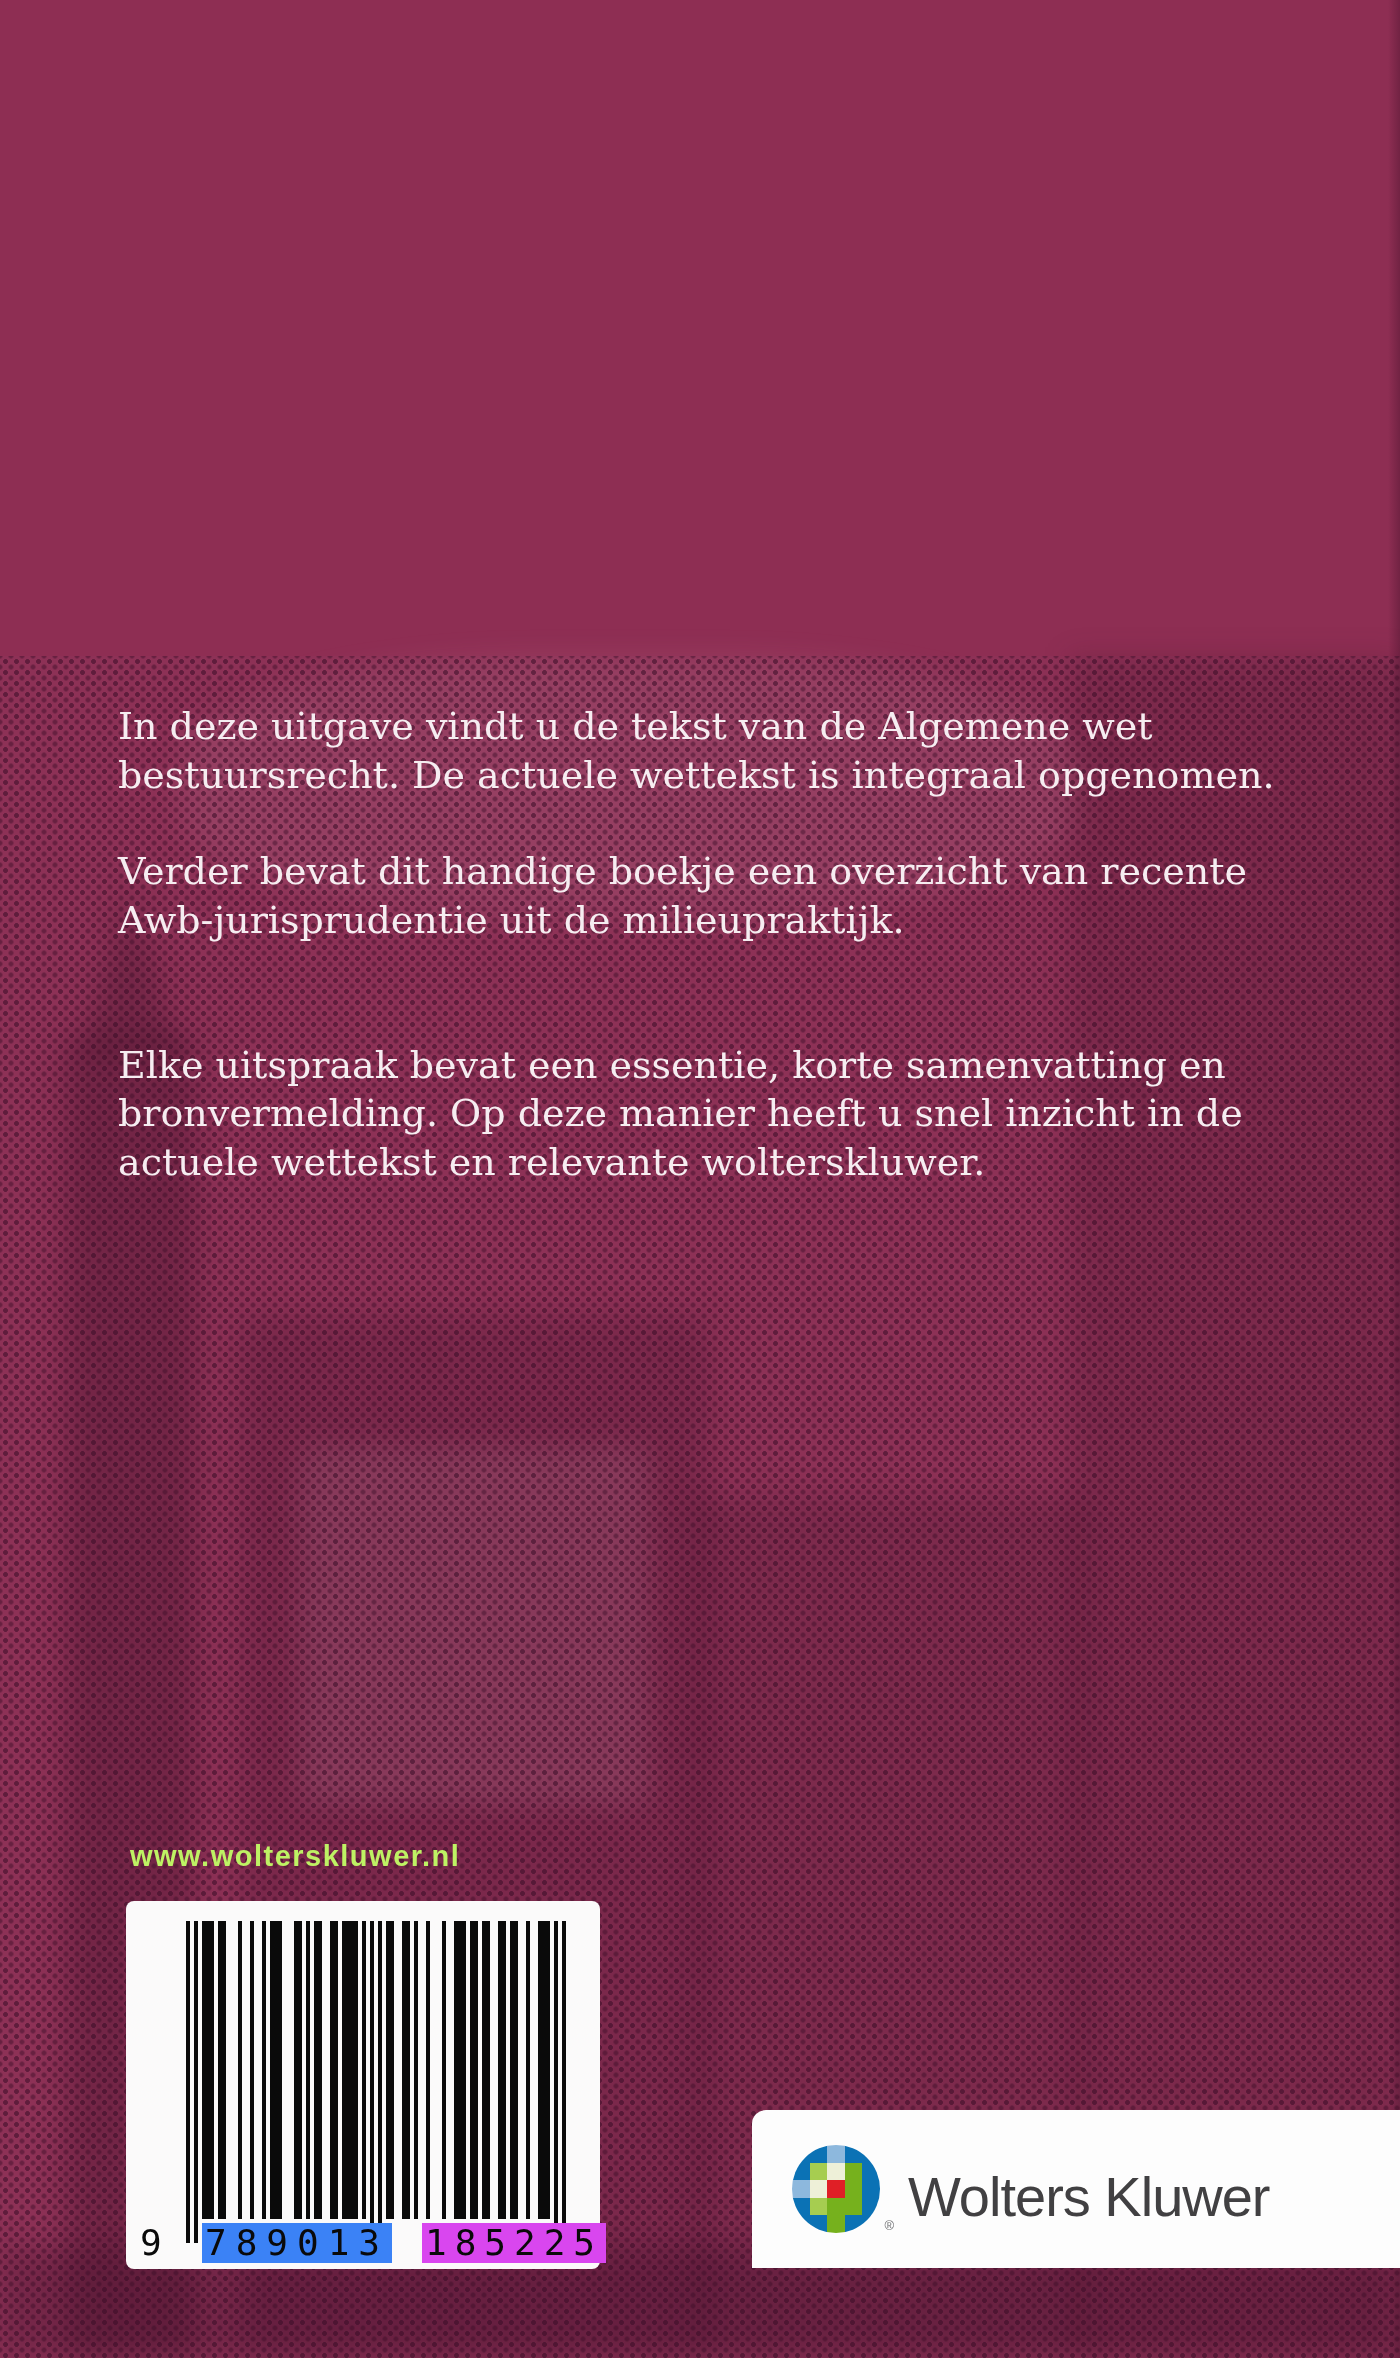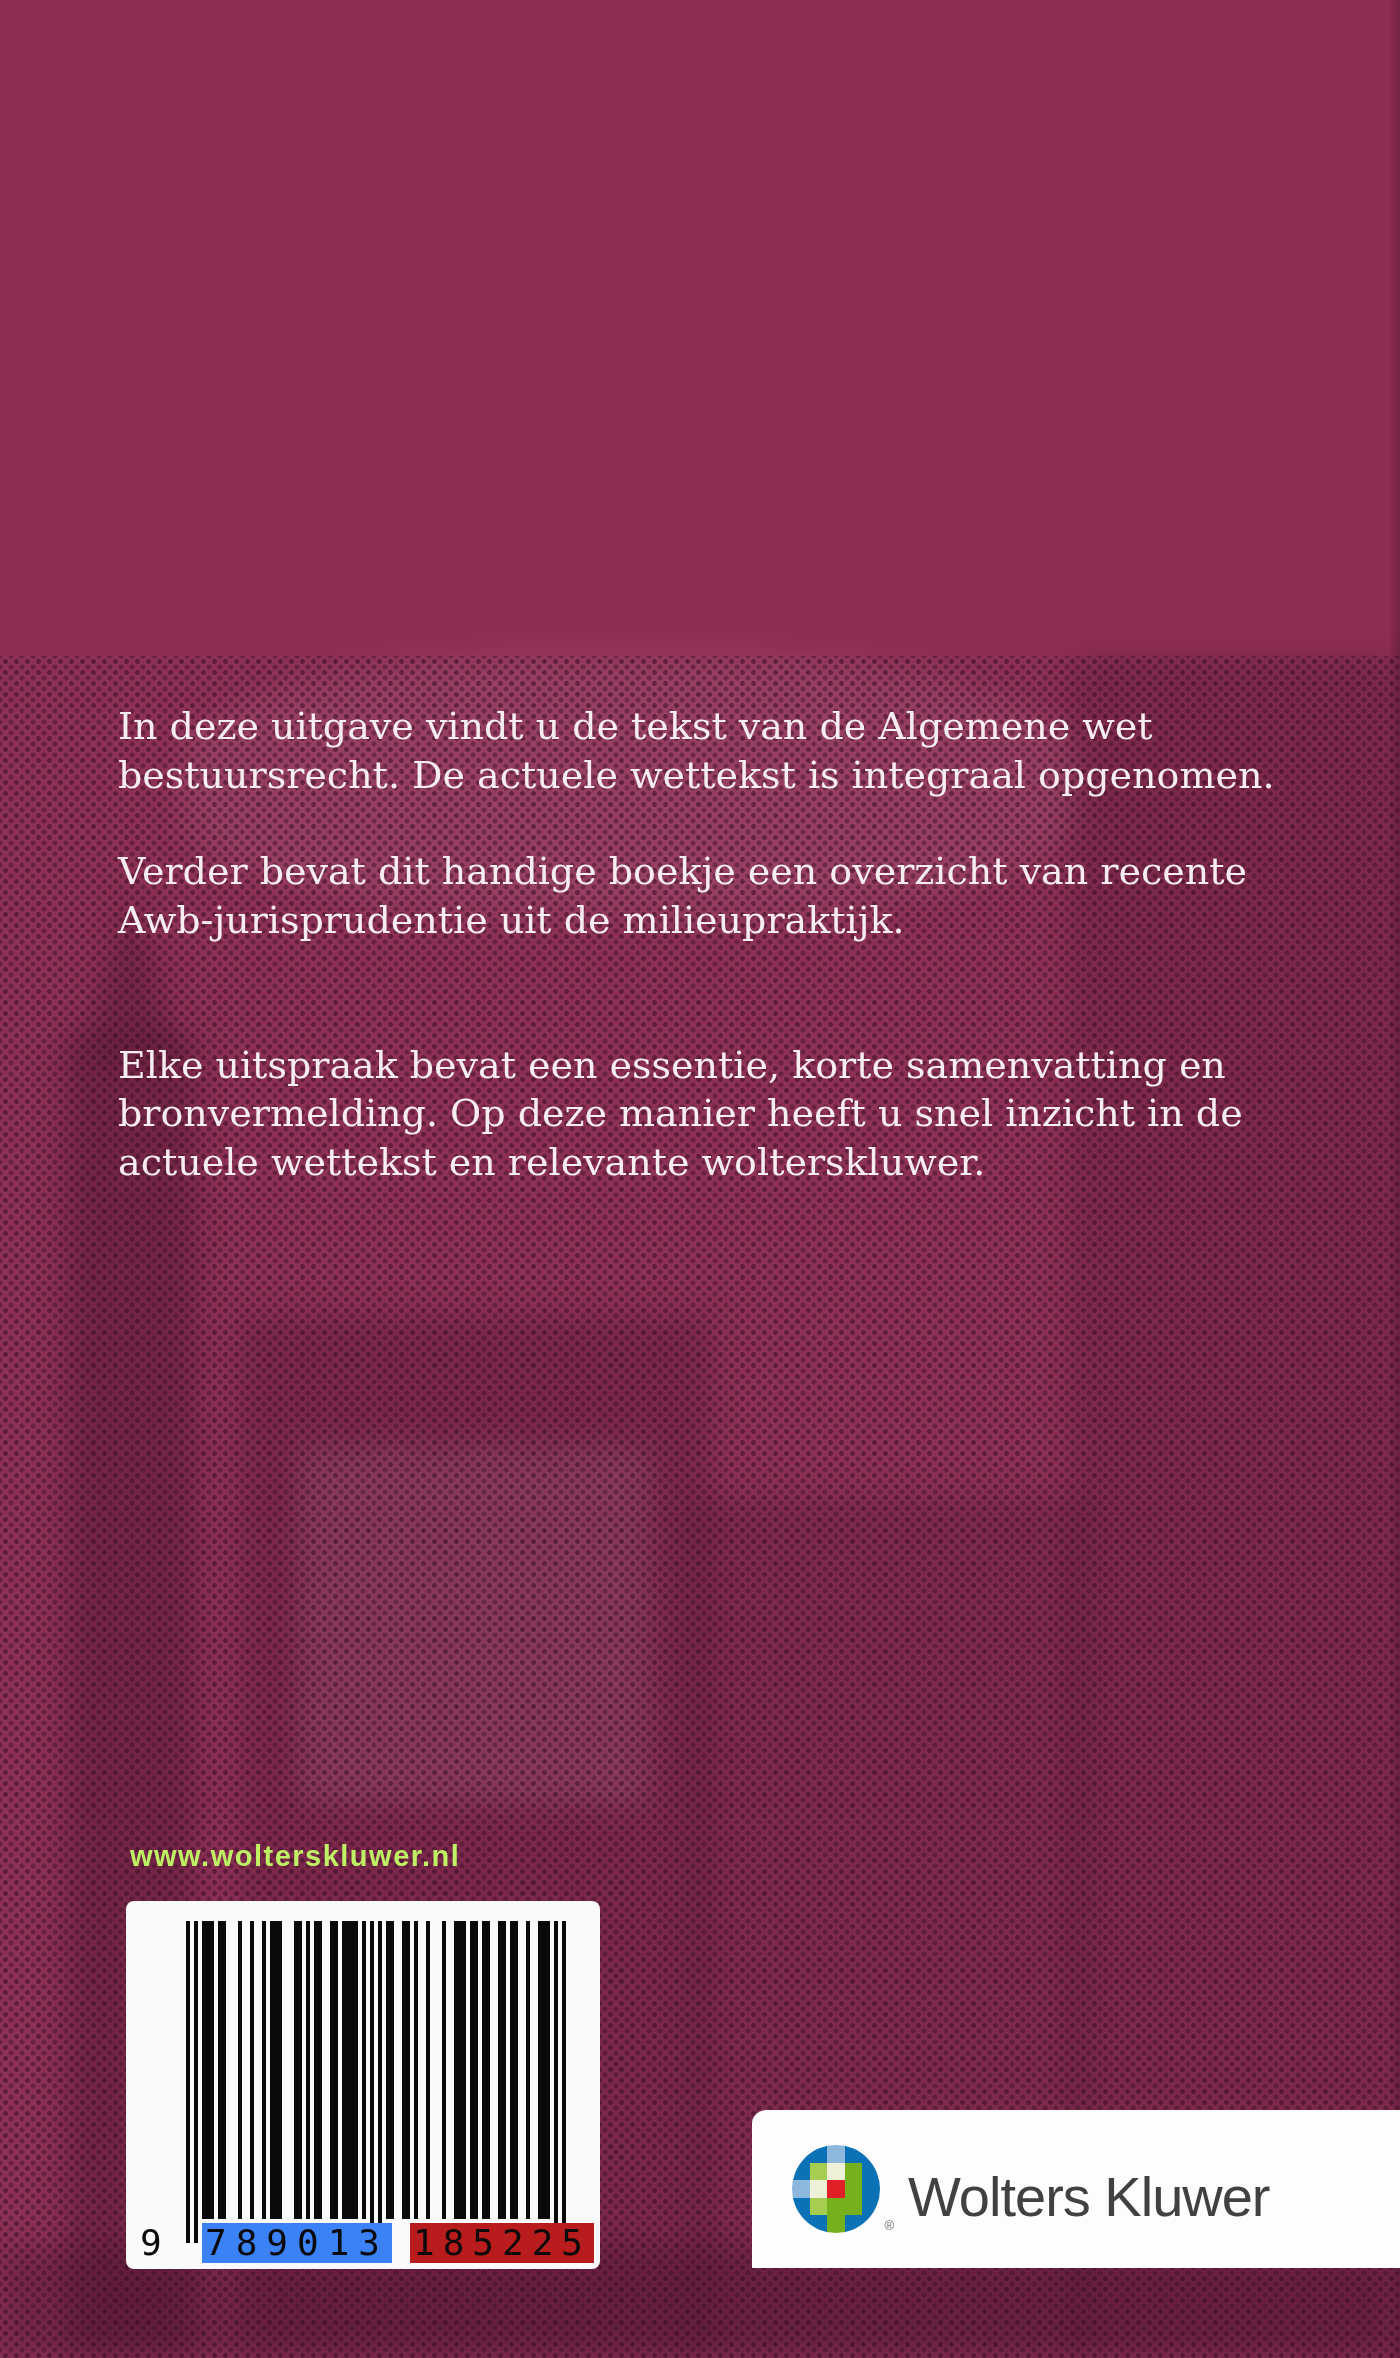--- a/index.html
+++ b/index.html
@@ -60,21 +60,21 @@
     background:#fbfafa;border-radius:8px;z-index:4;
   }
   .barcode-svg-wrap{position:absolute;left:60px;top:20px;width:380px;height:322px;}
   .bc-digit{
     position:absolute;top:322px;
     font-family:"DejaVu Sans Mono", monospace;
     font-size:36px;color:#0a0a0a;line-height:40px;
   }
   .bc-first{left:14px;}
   .bc-g1{left:76px;letter-spacing:9px;background:#3b82f6;padding:0 3px;}
-  .bc-g2{left:284px;letter-spacing:8px;background:#b91c1c;padding:0 3px;}
+  .bc-g2{left:296px;letter-spacing:8px;background:#d946ef;padding:0 3px;}
   
   .logo-box{
     position:absolute;left:752px;top:2110px;width:648px;height:158px;
     background:#fdfdfd;border-radius:14px 0 0 0;z-index:6;
     display:flex;align-items:center;padding-left:40px;box-sizing:border-box;
   }
   .globe-wrap{position:relative;width:88px;height:88px;margin-right:28px;flex:0 0 auto;}
   .globe{
     width:88px;height:88px;border-radius:50%;overflow:hidden;
     display:grid;grid-template-columns:repeat(5,1fr);grid-template-rows:repeat(5,1fr);

